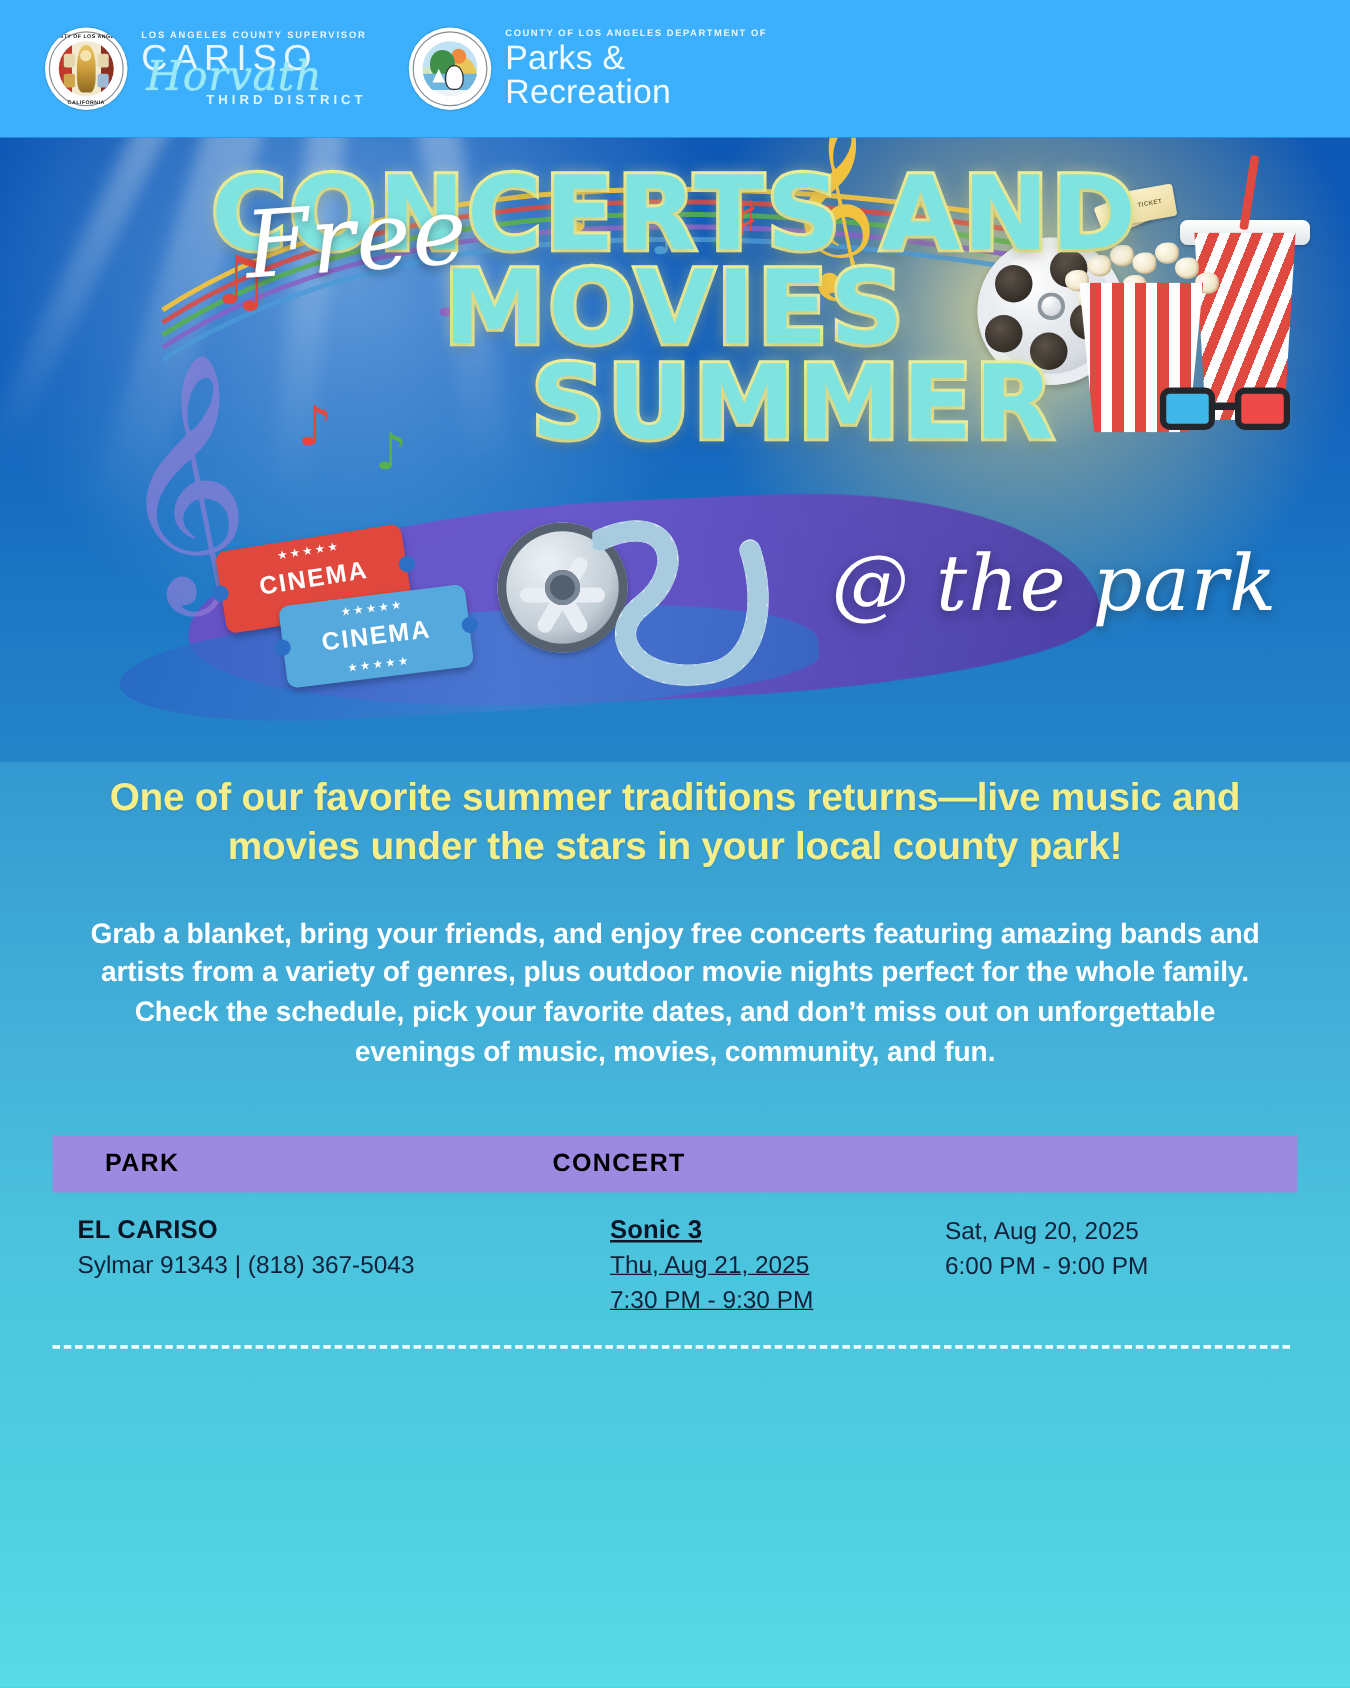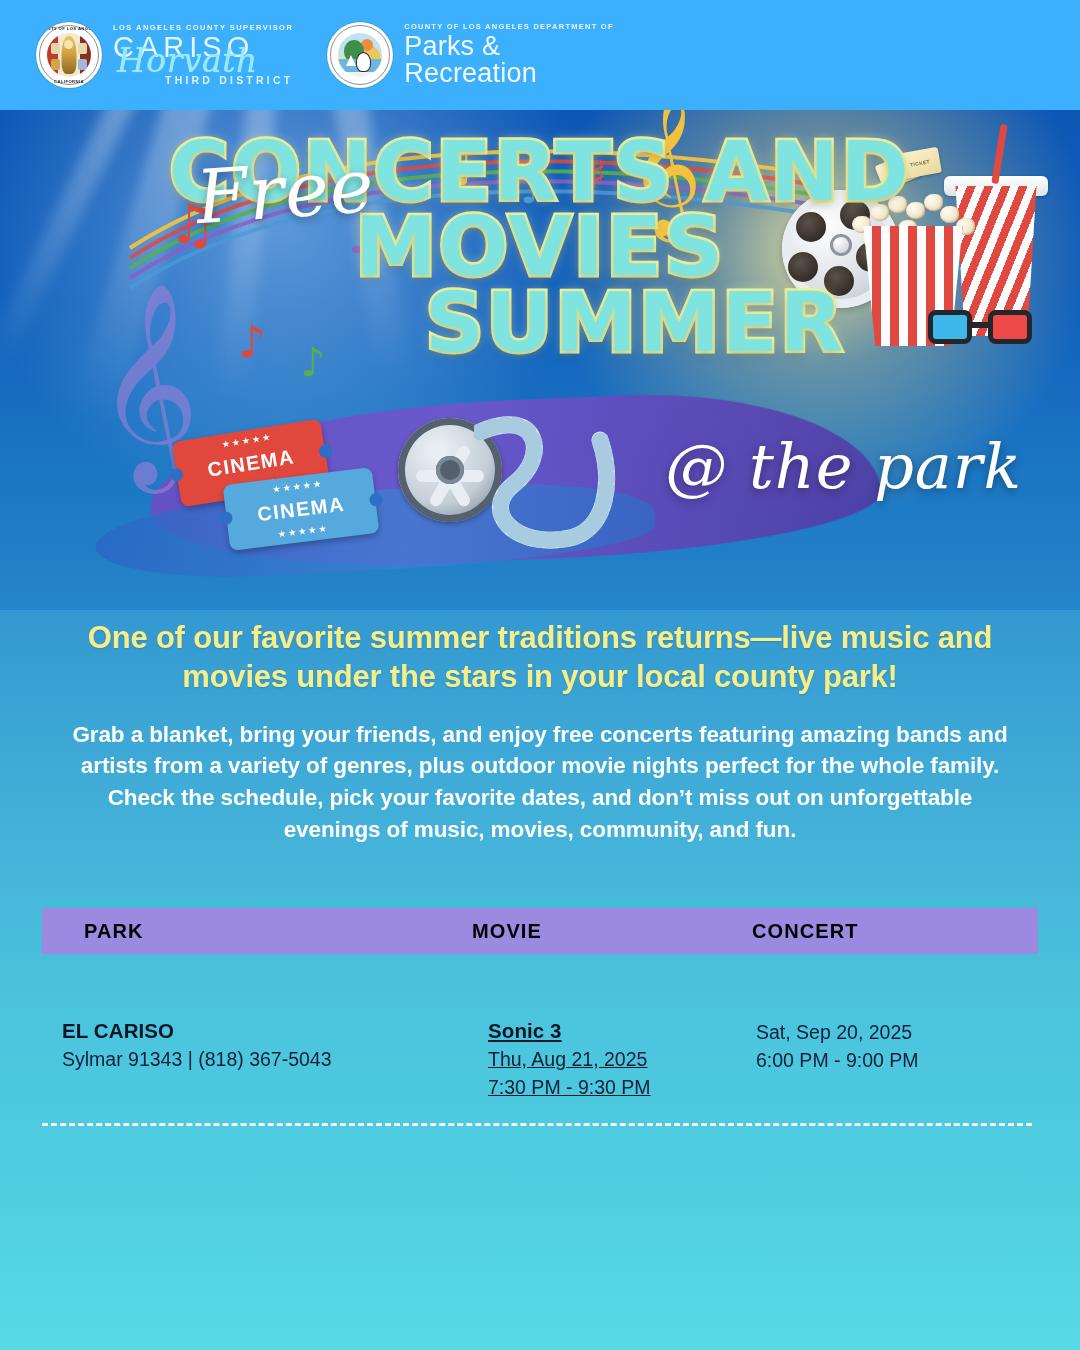--- a/index.html
+++ b/index.html
@@ -495,21 +495,21 @@
   }
   .lede {
     color: #f6ee89;
     font-size: 31px;
     font-weight: bold;
     line-height: 1.27;
     letter-spacing: -.2px;
     text-shadow: 0 1px 2px rgba(0,0,0,.13);
   }
   .para {
-    margin-top: 22px;
+    margin-top: 34px;
     color: #ffffff;
     font-size: 22.5px;
     font-weight: bold;
     line-height: 1.41;
     letter-spacing: -.1px;
     padding: 0 12px;
   }
 
   
   .table {
@@ -533,21 +533,21 @@
   }
   .th-park    { padding-left: 42px; }
   .th-movie   { padding-left: 36px; }
   .th-concert { padding-left: 6px; }
 
   .trow {
     display: grid;
     grid-template-columns: 394px 310px 292px;
     padding: 18px 0 10px 0;
   }
-  .cell { color: #101a2e; margin-top: 47px; }
+  .cell { color: #101a2e; }
   .cell.park    { padding-left: 20px; }
   .cell.movie   { padding-left: 52px; text-decoration: underline; }
   .cell.concert { padding-left: 10px; }
   .cell .name {
     font-weight: bold;
     font-size: 20.5px;
     letter-spacing: .1px;
     margin-bottom: 3px;
     color: #0c1526;
   }
@@ -719,34 +719,33 @@
 </div>
 
 <div class="copy">
   <div class="lede">One of our favorite summer traditions returns—live music and movies under the stars in your local county park!</div>
   <div class="para">Grab a blanket, bring your friends, and enjoy free concerts featuring amazing bands and artists from a variety of genres, plus outdoor movie nights perfect for the whole family. Check the schedule, pick your favorite dates, and  don’t miss out on unforgettable evenings of music, movies, community, and fun.</div>
 </div>
 
 <div class="table">
   <div class="thead">
     <div class="th-park">PARK</div>
-    <div class="th-movie">MOVIE</div>
     <div class="th-concert">CONCERT</div>
   </div>
 
   <div class="trow">
     <div class="cell park">
       <div class="name">EL CARISO</div>
       <div class="ln">Sylmar 91343 | (818) 367-5043</div>
     </div>
     <div class="cell movie">
       <div class="name">Sonic 3</div>
       <div class="ln">Thu, Aug 21, 2025</div>
       <div class="ln">7:30 PM - 9:30 PM</div>
     </div>
     <div class="cell concert">
-      <div class="ln">Sat, Sep 20, 2025</div>
+      <div class="ln">Sat, Aug 20, 2025</div>
       <div class="ln">6:00 PM - 9:00 PM</div>
     </div>
   </div>
 
   <div class="divider"></div>
 </div>
 
 </body></html>

